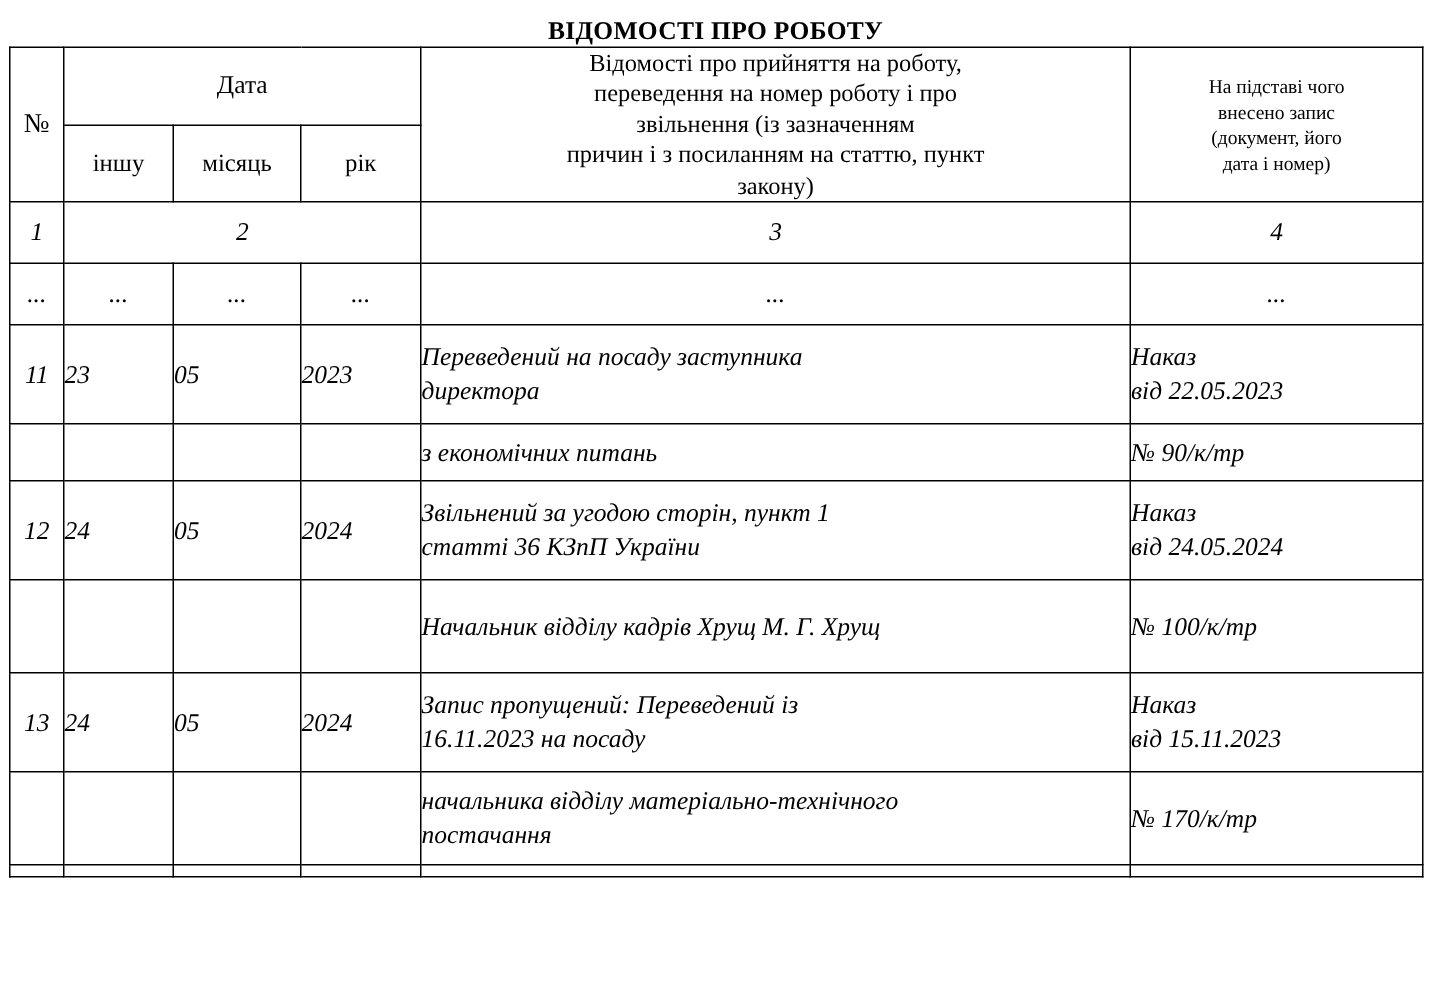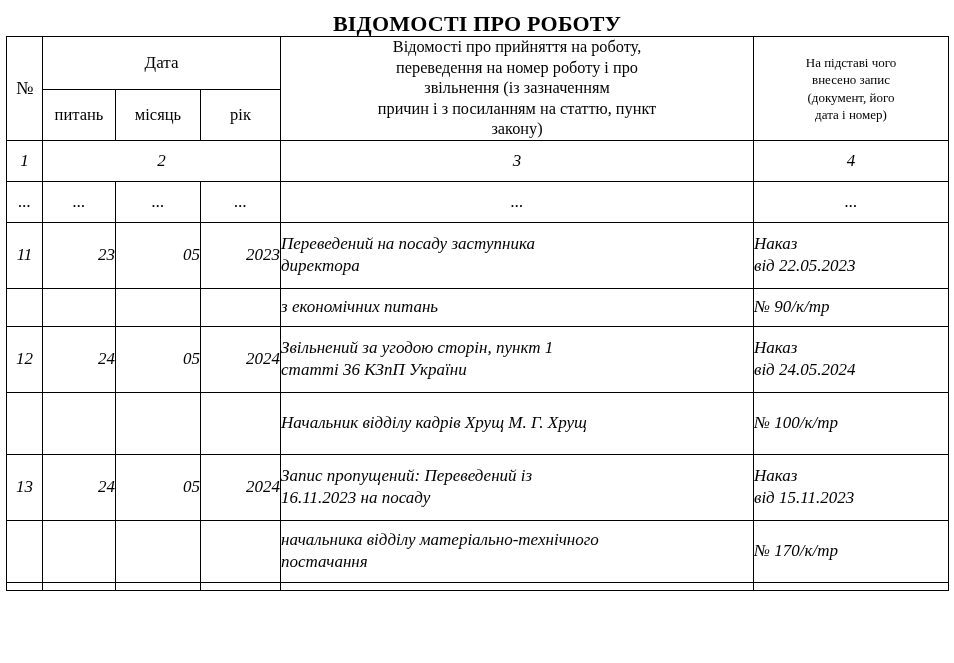--- a/index.html
+++ b/index.html
@@ -17,21 +17,21 @@
     -webkit-font-smoothing: antialiased;
   }
   .page {
     position: relative;
     width: 954px;
     height: 663px;
   }
   .doc-title {
     text-align: center;
     font-weight: bold;
-    font-size: 22px;
+    font-size: 17px;
     letter-spacing: 0.2px;
     padding-top: 12px;
     padding-bottom: 0;
     line-height: 1.1;
   }
   table.record-table {
     border-collapse: collapse;
     table-layout: fixed;
     margin: 0 0 0 6px;
     width: 942px;
@@ -79,21 +79,21 @@
     text-align: center;
     font-style: italic;
     font-size: 17px;
     height: 40px;
     vertical-align: bottom;
     padding-bottom: 4px;
   }
 
   
   .datecell {
-    text-align: right;
+    text-align: left;
     font-style: italic;
     font-size: 17px;
     vertical-align: middle;
   }
   .numcell {
     text-align: center;
     font-style: italic;
     font-size: 17px;
     vertical-align: middle;
   }
@@ -153,21 +153,21 @@
           <span class="nowrapline">закону)</span>
         </th>
         <th class="hd hd-basis" rowspan="2">
           <span class="nowrapline">На підставі чого</span>
           <span class="nowrapline">внесено запис</span>
           <span class="nowrapline">(документ, його</span>
           <span class="nowrapline">дата і номер)</span>
         </th>
       </tr>
       <tr>
-        <th class="hd hd-sub">питань</th>
+        <th class="hd hd-sub">іншу</th>
         <th class="hd hd-sub">місяць</th>
         <th class="hd hd-sub">рік</th>
       </tr>
     </thead>
     <tbody>
 
       <tr class="numrow">
         <td>1</td>
         <td colspan="3">2</td>
         <td>3</td>

